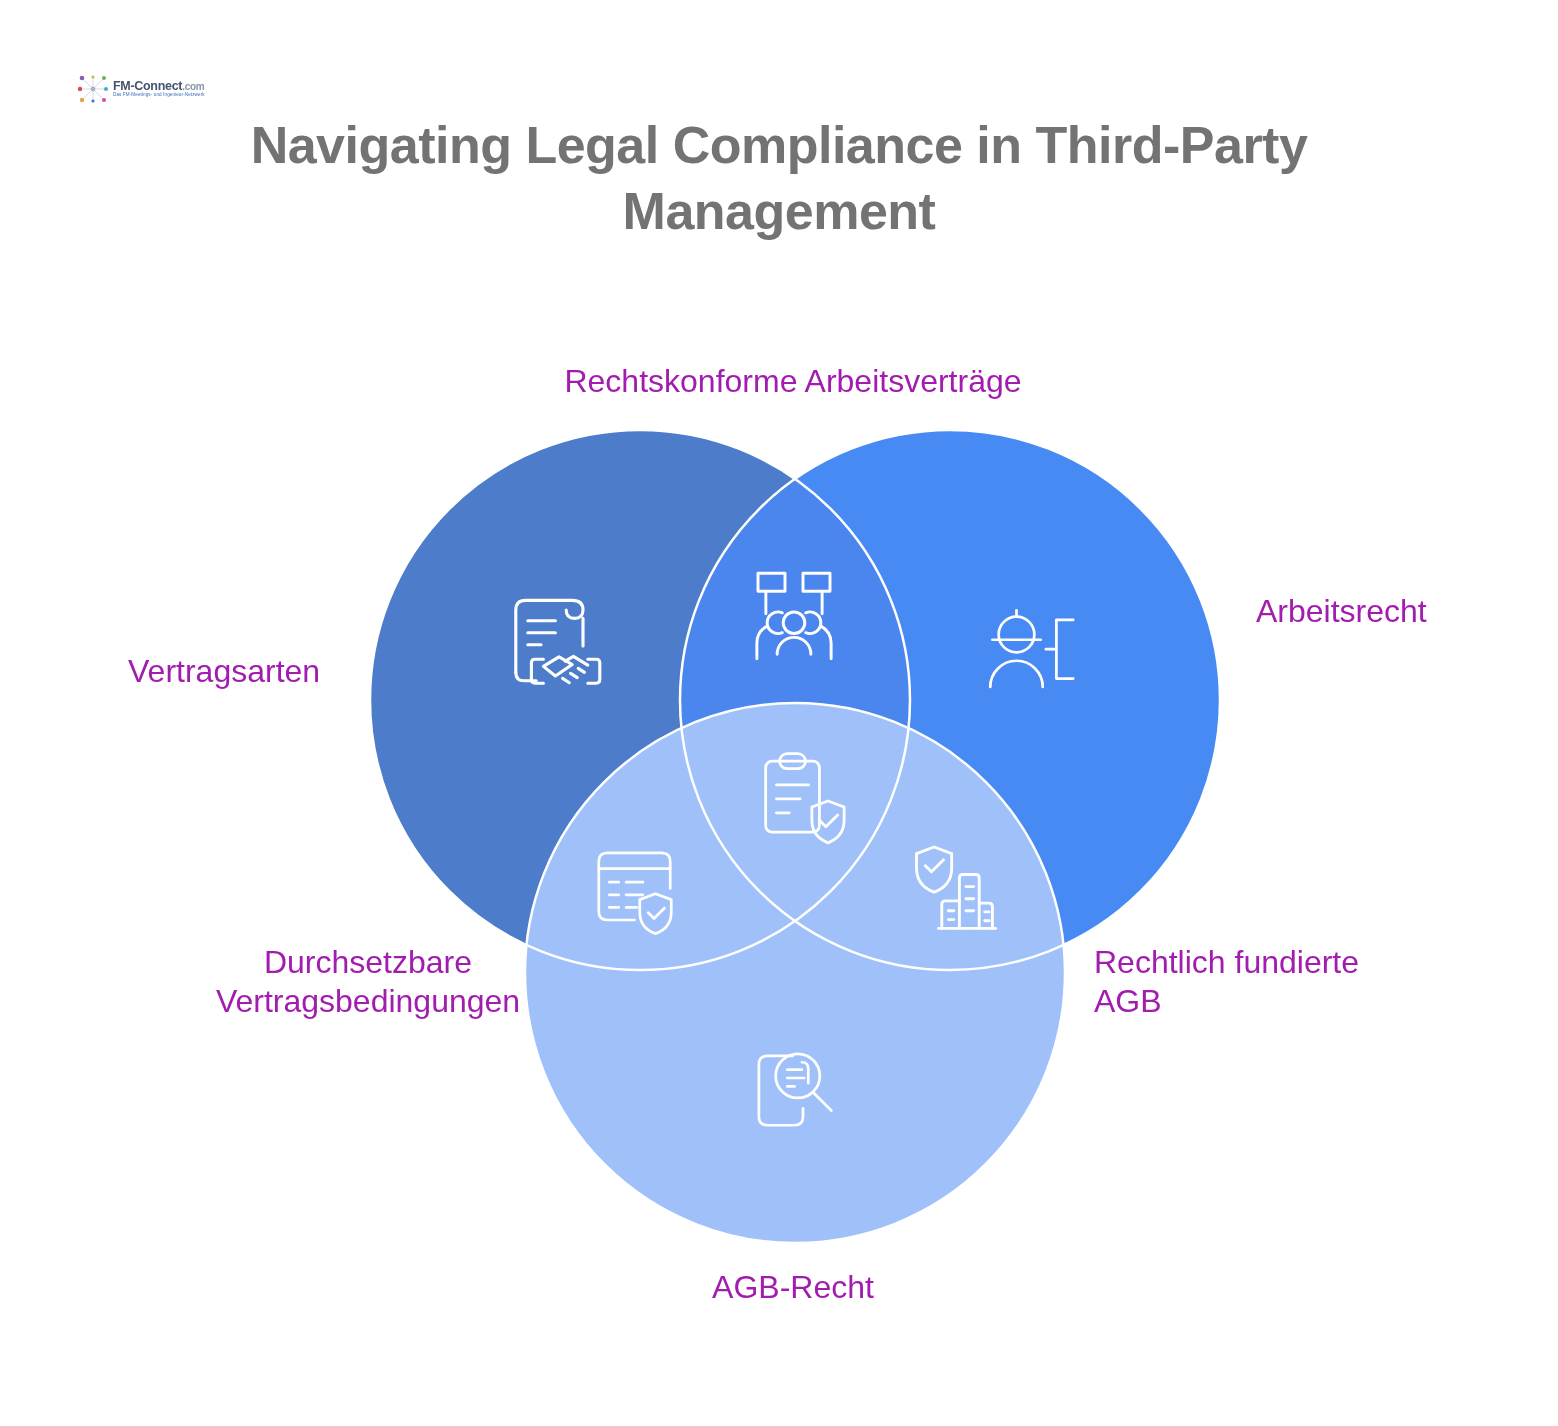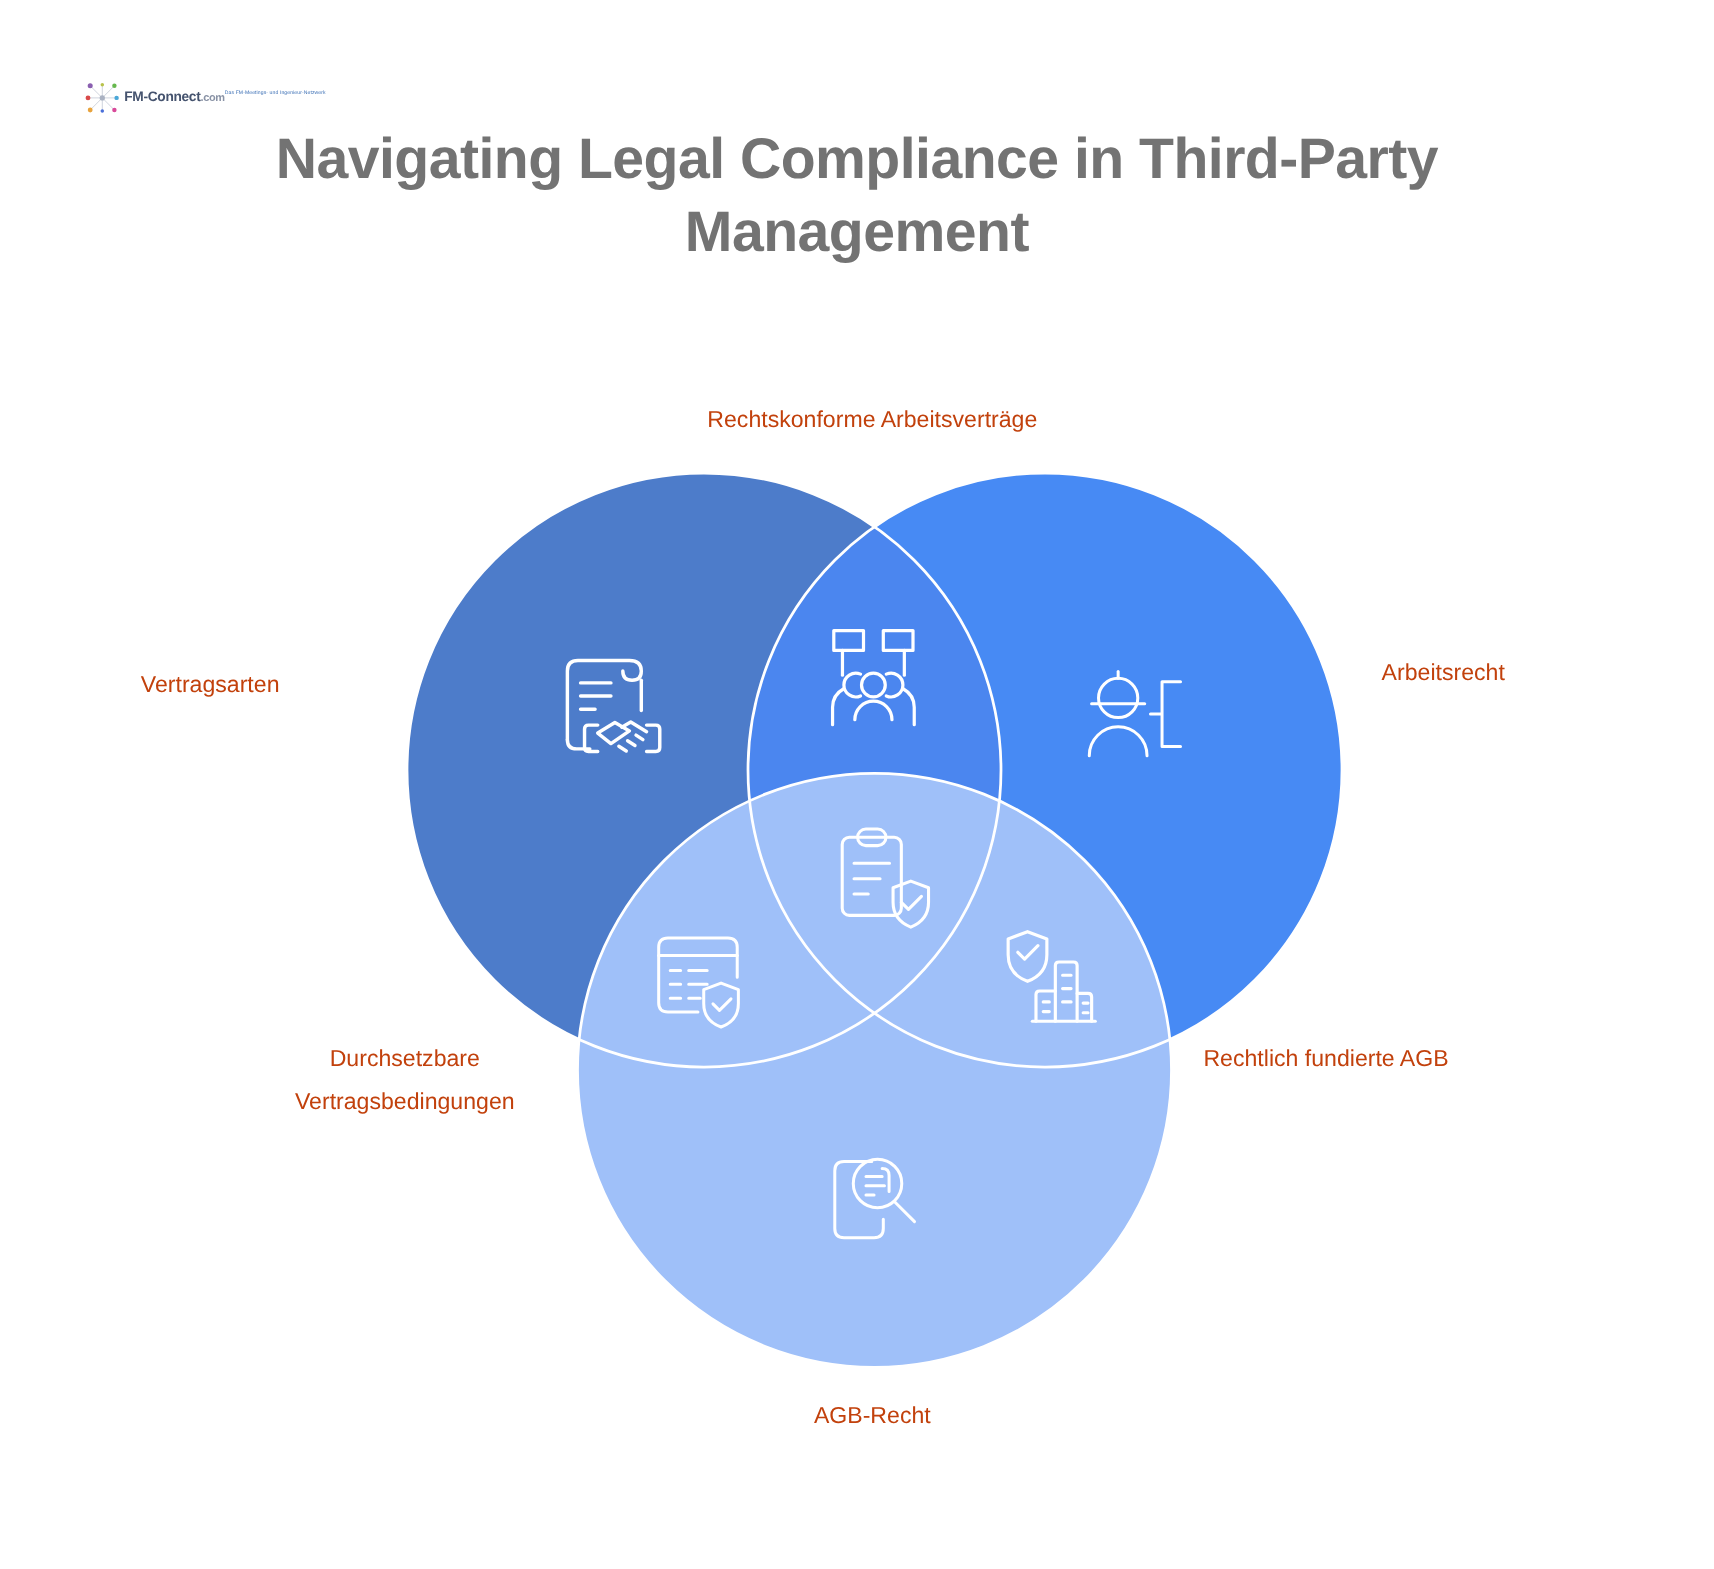--- a/index.html
+++ b/index.html
@@ -2,38 +2,38 @@
 <html><head>
 <meta charset="utf-8">
 <style>
   html,body{margin:0;padding:0;background:#ffffff;}
   .stage{
     position:relative;width:1558px;height:1426px;background:#ffffff;overflow:hidden;
     font-family:"Liberation Sans",sans-serif;
   }
   
   .logo{position:absolute;left:76px;top:72px;display:flex;align-items:center;gap:3px;}
-  .logo-col{display:flex;line-height:1.05;}
+  .logo-col{display:flex;flex-direction:column;line-height:1.05;}
   .logo-brand{font-size:12.5px;font-weight:bold;color:#45536e;letter-spacing:-0.3px;}
   .logo-brand .dotcom{color:#8a93a6;font-size:10px;font-weight:bold;}
   .logo-tagline{font-size:4.6px;color:#3b6fb5;letter-spacing:0.1px;}
   
   .title{
     position:absolute;top:112px;left:0;right:0;margin:0 auto;max-width:1330px;
     text-align:center;font-size:52px;line-height:66px;font-weight:800;
     color:#737373;letter-spacing:-0.5px;
   }
   
   .venn-svg{position:absolute;left:0;top:0;width:1558px;height:1426px;}
   
   .lbl{
-    position:absolute;font-size:21px;line-height:39px;color:#c2410c;font-weight:400;
+    position:absolute;font-size:32px;line-height:39px;color:#a21caf;font-weight:400;
   }
   .lbl-top{left:793px;top:362px;transform:translateX(-50%);white-space:nowrap;}
-  .lbl-left{left:128px;top:603px;white-space:nowrap;}
+  .lbl-left{left:128px;top:652px;white-space:nowrap;}
   .lbl-right{left:1256px;top:592px;white-space:nowrap;}
   .lbl-bl{left:368px;top:943px;width:330px;transform:translateX(-50%);text-align:center;}
   .lbl-br{left:1094px;top:943px;width:300px;text-align:left;}
   .lbl-bottom{left:793px;top:1268px;transform:translateX(-50%);white-space:nowrap;}
 </style>
 </head>
 <body>
 
 <div class="stage">
 

